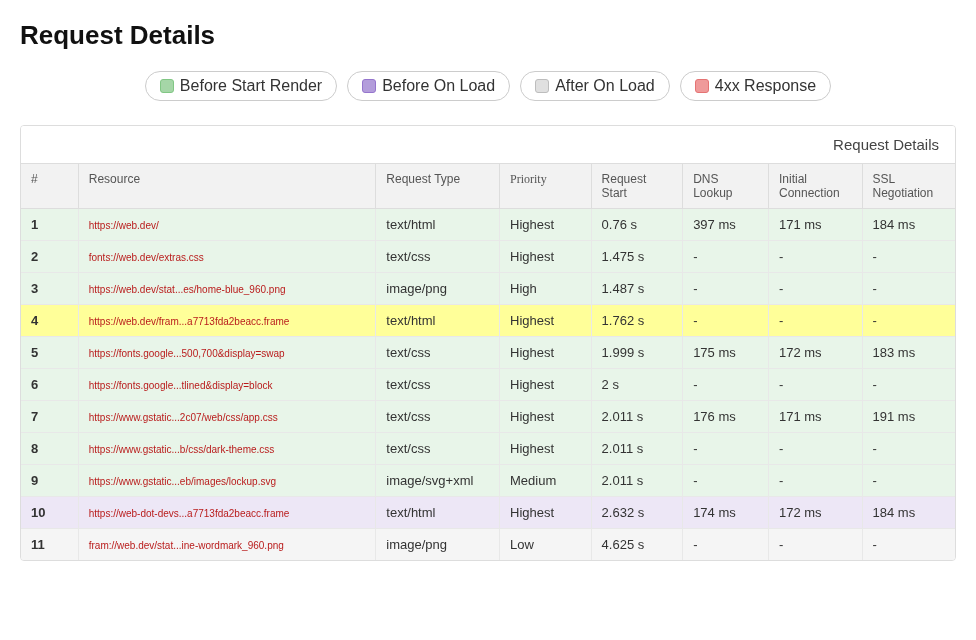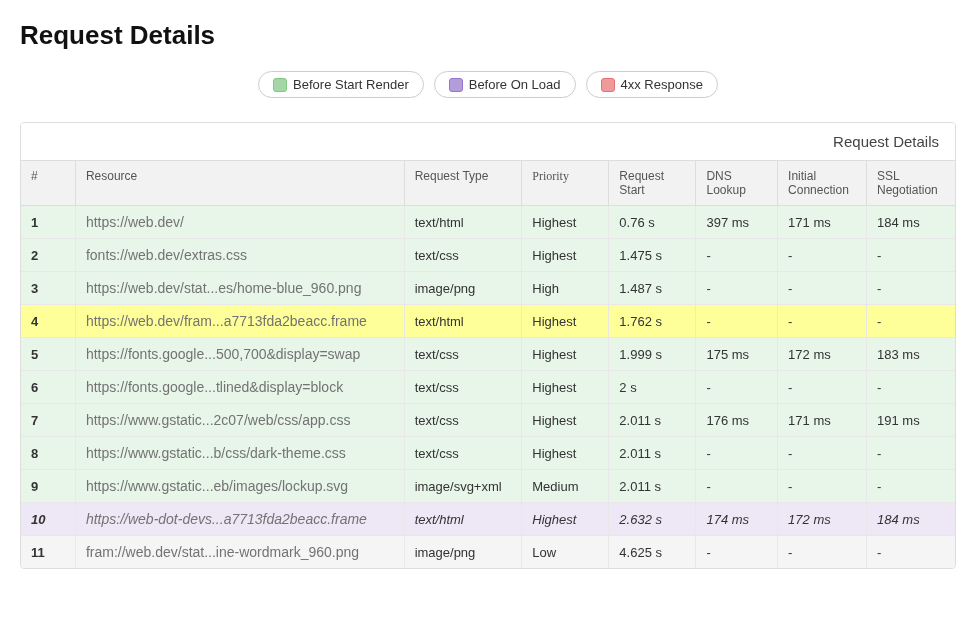--- a/index.html
+++ b/index.html
@@ -2,44 +2,44 @@
 <html><head>
   <meta charset="utf-8">
   <style>
     * { box-sizing: border-box; margin: 0; padding: 0; }
     body { font-family: Arial, sans-serif; font-size: 13px; background: #fff; color: #333; padding: 20px; }
     h1 { font-size: 26px; font-weight: bold; margin-bottom: 20px; color: #111; }
     .legend { display: flex; justify-content: center; gap: 10px; margin-bottom: 24px; flex-wrap: wrap; }
     .legend-item {
       display: flex; align-items: center; gap: 6px;
       border: 1px solid #ccc; border-radius: 20px;
-      padding: 5px 14px; font-size: 13px; background: #fff;
+      padding: 5px 14px; font-size: 16px; background: #fff;
     }
     .legend-dot {
       width: 14px; height: 14px; border-radius: 3px; display: inline-block;
     }
     .table-wrapper { border: 1px solid #ddd; border-radius: 4px; overflow: hidden; }
     .table-title { text-align: right; padding: 10px 16px; font-size: 15px; background: #fff; border-bottom: 1px solid #ddd; color: #444; }
     table { width: 100%; border-collapse: collapse; }
     thead tr { background: #f2f2f2; }
     th {
       padding: 8px 10px; text-align: left; font-weight: normal;
       font-size: 12px; color: #555; border-bottom: 1px solid #ddd;
       border-right: 1px solid #ddd; vertical-align: top;
     }
     th:last-child { border-right: none; }
     td {
       padding: 8px 10px; border-bottom: 1px solid #e8e8e8;
       border-right: 1px solid #e8e8e8; vertical-align: middle;
     }
     td:last-child { border-right: none; }
     tr:last-child td { border-bottom: none; }
-    a { color: #737373; text-decoration: none; font-size: 14px; }
+    a { color: #b91c1c; text-decoration: none; font-size: 10px; }
     .row-green { background-color: #e8f5e9; }
-    .row-lavender { background-color: #ede7f6; font-style: italic; }
+    .row-lavender { background-color: #ede7f6; }
     .row-gray { background-color: #f5f5f5; }
     .row-yellow { background-color: #ffff99; }
     .col-num { width: 50px; }
     .col-resource { width: 260px; }
     .col-type { width: 100px; }
     .col-priority { width: 80px; font-family: Liberation Serif, serif; }
     .col-reqstart { width: 80px; }
     .col-dns { width: 75px; }
     .col-initial { width: 80px; }
     .col-ssl { width: 80px; margin-left: 34px; }
@@ -50,20 +50,24 @@
 <h1>Request Details</h1>
 
 <div class="legend">
 <div class="legend-item">
       <span class="legend-dot" style="background-color: rgb(165, 214, 167); border: 1px solid rgb(129, 199, 132);"></span>
       <span>Before Start Render</span>
     </div>
     <div class="legend-item">
       <span class="legend-dot" style="background-color: rgb(179, 157, 219); border: 1px solid rgb(149, 117, 205);"></span>
       <span>Before On Load</span>
+    </div>
+    <div class="legend-item">
+      <span class="legend-dot" style="background-color: rgb(224, 224, 224); border: 1px solid rgb(189, 189, 189);"></span>
+      <span>After On Load</span>
     </div>
     <div class="legend-item">
       <span class="legend-dot" style="background-color: rgb(239, 154, 154); border: 1px solid rgb(229, 115, 115);"></span>
       <span>4xx Response</span>
     </div>
   </div>
 
 <div class="table-wrapper">
   <div class="table-title">Request Details</div>
   <table>

